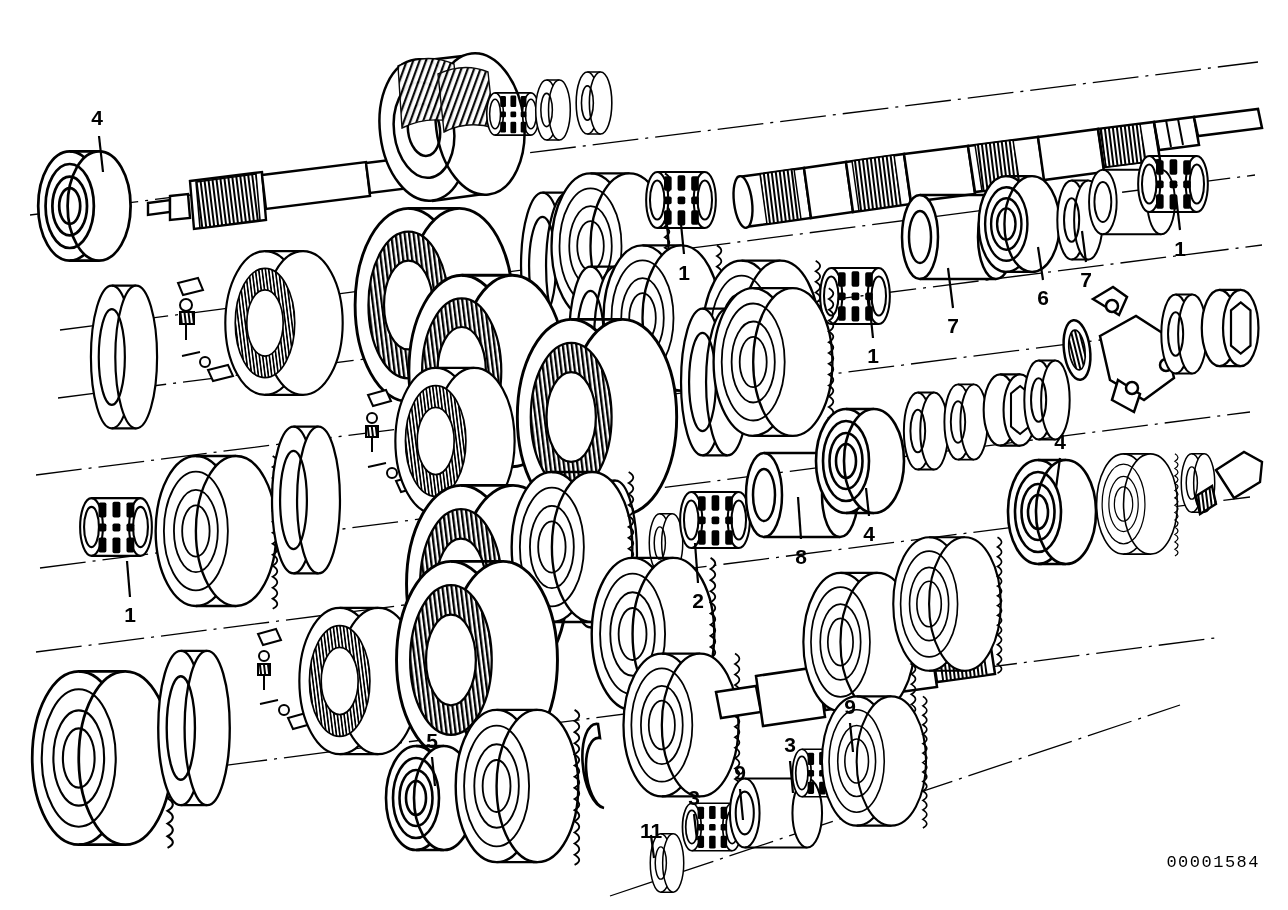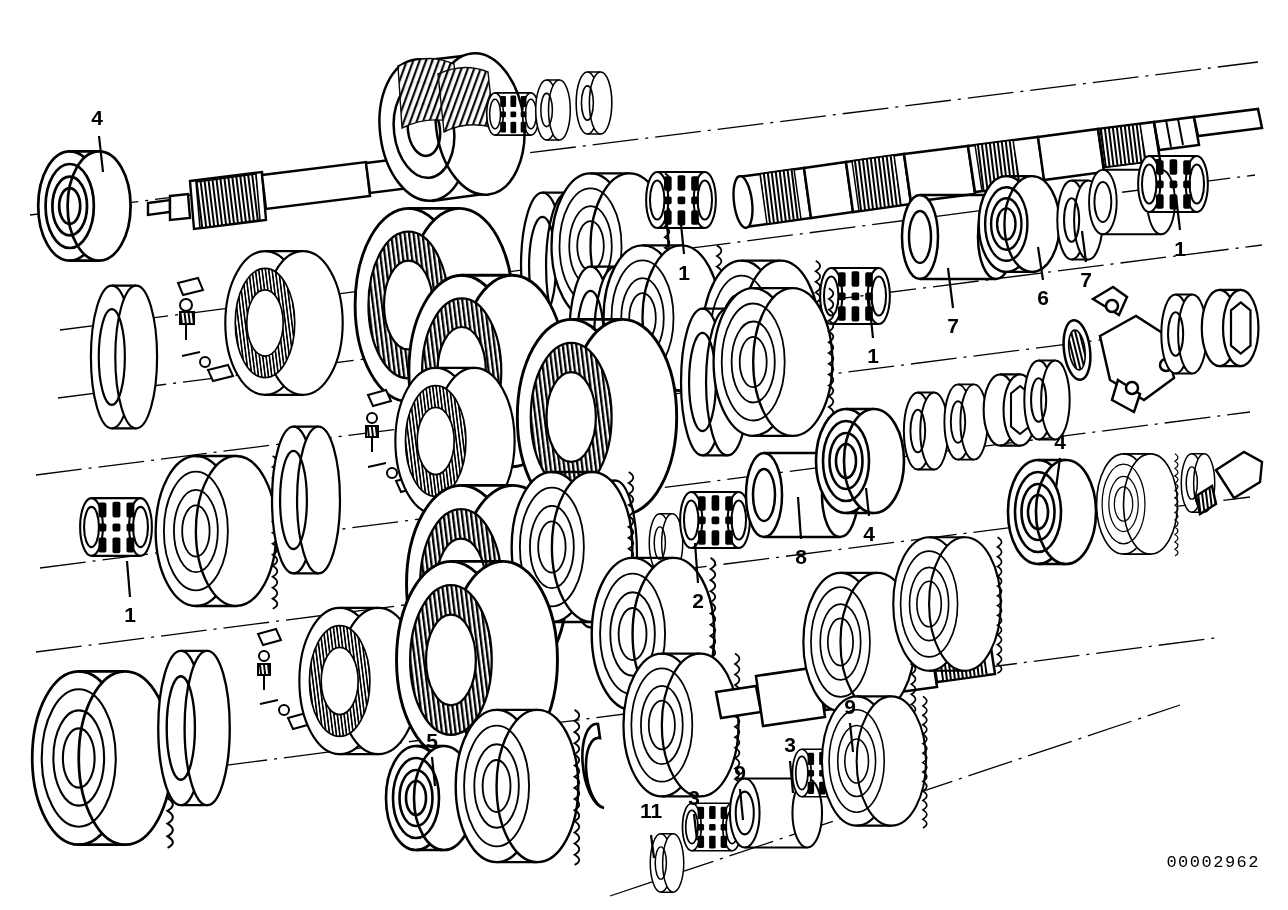--- a/index.html
+++ b/index.html
@@ -411,16 +411,16 @@
   <div class="callout" style="left:1060px;top:441px">4</div>
   <div class="callout" style="left:869px;top:533px">4</div>
   <div class="callout" style="left:801px;top:556px">8</div>
   <div class="callout" style="left:698px;top:600px">2</div>
   <div class="callout" style="left:130px;top:614px">1</div>
   <div class="callout" style="left:432px;top:740px">5</div>
   <div class="callout" style="left:850px;top:706px">9</div>
   <div class="callout" style="left:790px;top:744px">3</div>
   <div class="callout" style="left:740px;top:772px">9</div>
   <div class="callout" style="left:694px;top:797px">3</div>
-  <div class="callout" style="left:651px;top:810px">11</div>
-
-  <div id="diagram-number">00002962</div>
+  <div class="callout" style="left:651px;top:830px">11</div>
+
+  <div id="diagram-number">00001584</div>
 </div>
 
 </body></html>

